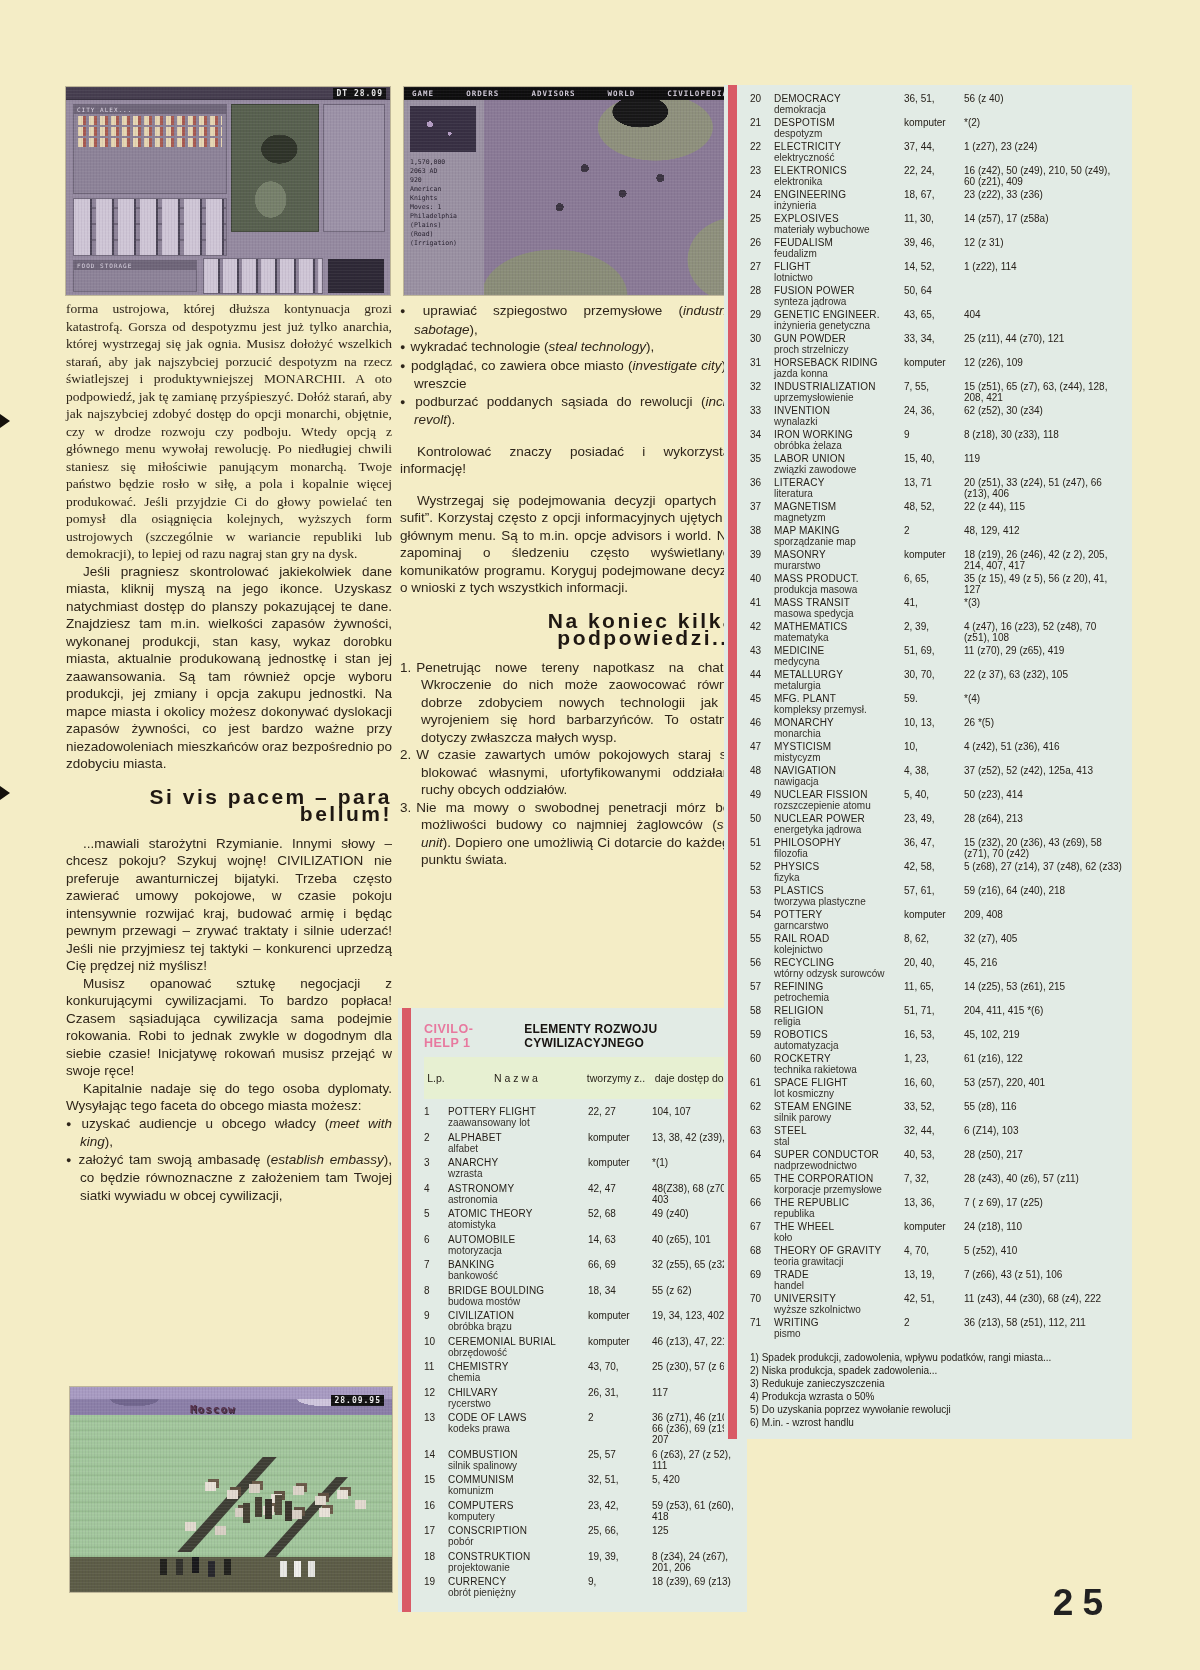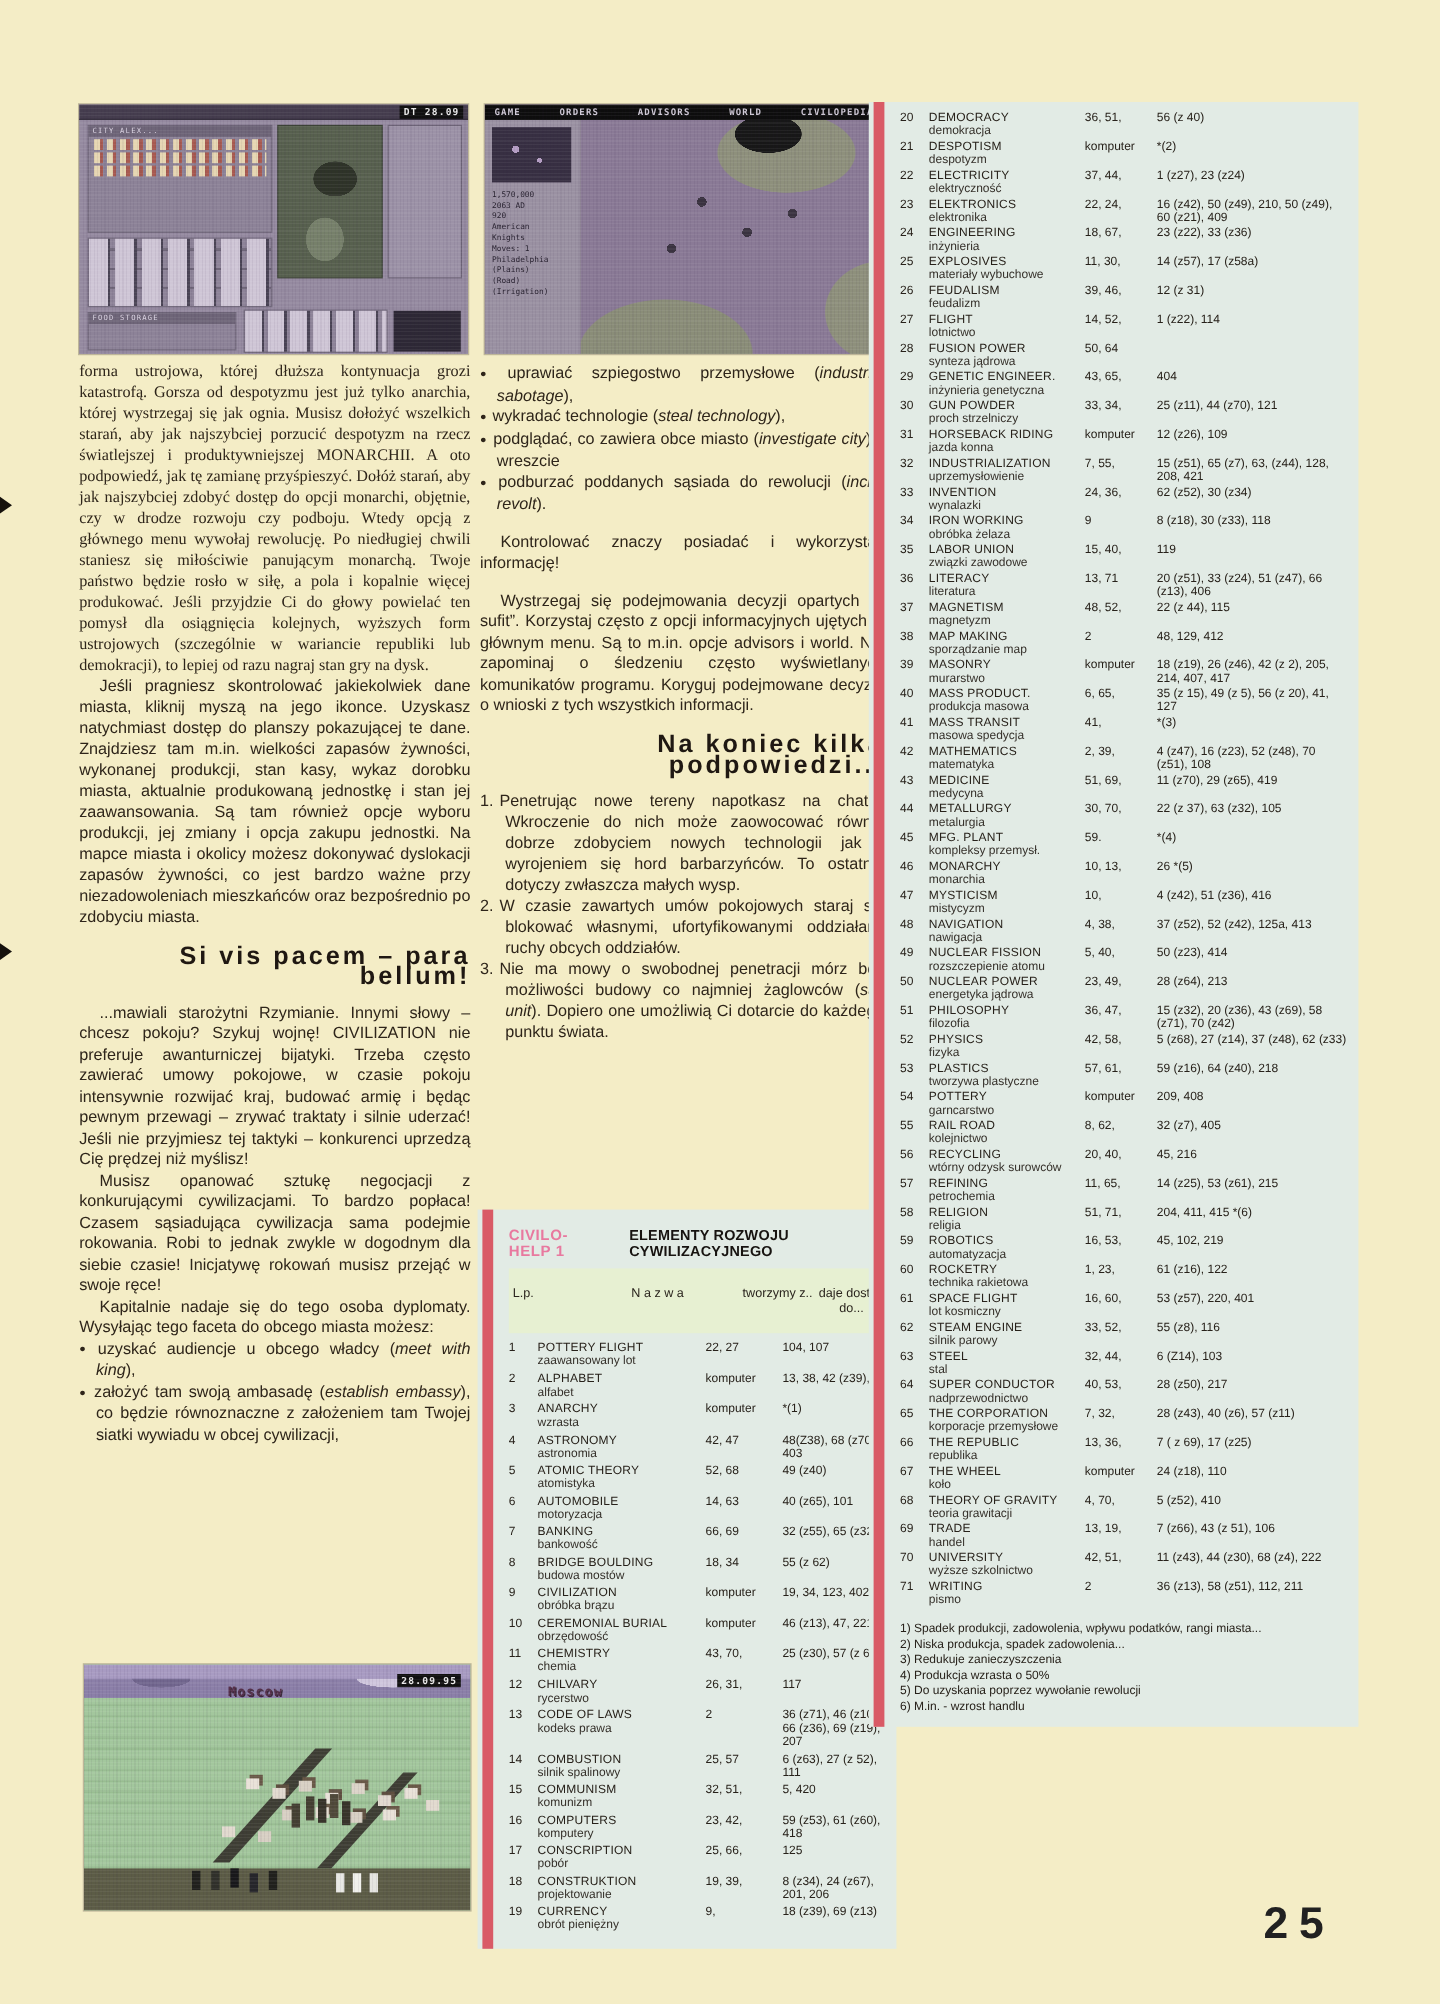--- a/index.html
+++ b/index.html
@@ -128,21 +128,21 @@
   
   .civilo{left:398px;top:1008px;width:349px;}
   .civilo .trow{margin-bottom:3.5px;}
   .civilo .t-name{width:136px;}
   .civilo .t-from{width:64px;}
   .tb-head{display:flex;align-items:baseline;gap:20px;padding:6px 0 7px 0;}
   .tb-label{color:#e8799f;font-weight:bold;font-size:12.5px;letter-spacing:.5px;}
   .tb-title{color:#171310;font-weight:bold;font-size:12px;letter-spacing:.2px;}
   .tb-cols{display:flex;font-size:10.5px;background:#e7f0d2;padding:15px 0;margin-bottom:7px;color:#2a241d;text-align:center;}
   .tb-cols .col-lp{width:24px;flex:none;}
-  .tb-cols .col-name{width:136px;flex:none;margin-left:32px;}
+  .tb-cols .col-name{width:136px;flex:none;}
   .tb-cols .col-from{width:64px;flex:none;}
   .tb-cols .col-to{flex:1;}
   .footnotes{margin-top:12px;}
   .fnote{font-size:10px;line-height:13px;color:#27211a;}
 
   .pagenum{position:absolute;right:88px;top:1582px;font-size:37px;font-weight:bold;
     letter-spacing:9px;color:#212121;}
 </style>
 </head>
 <body>

